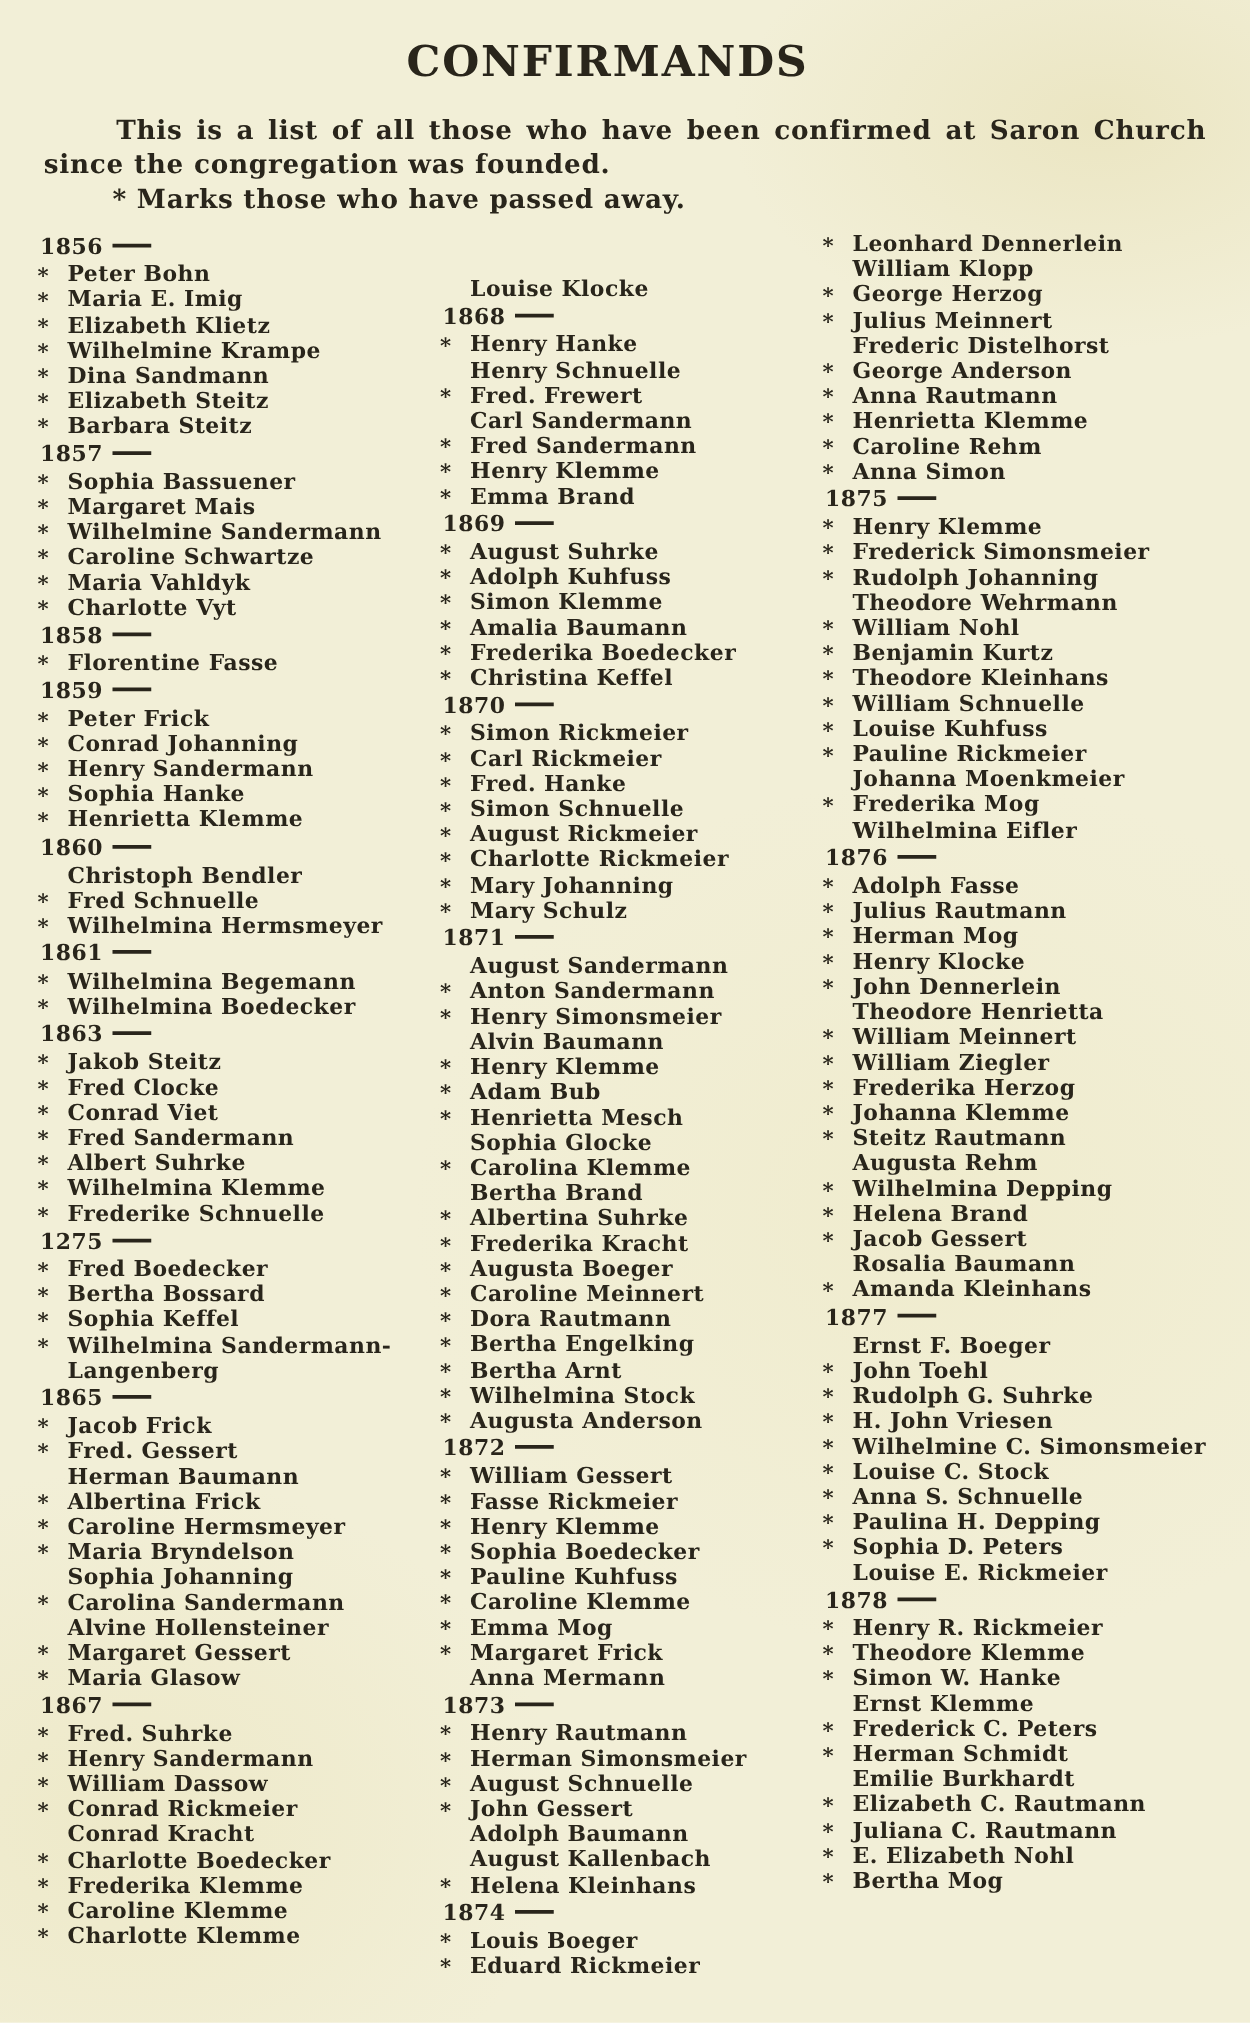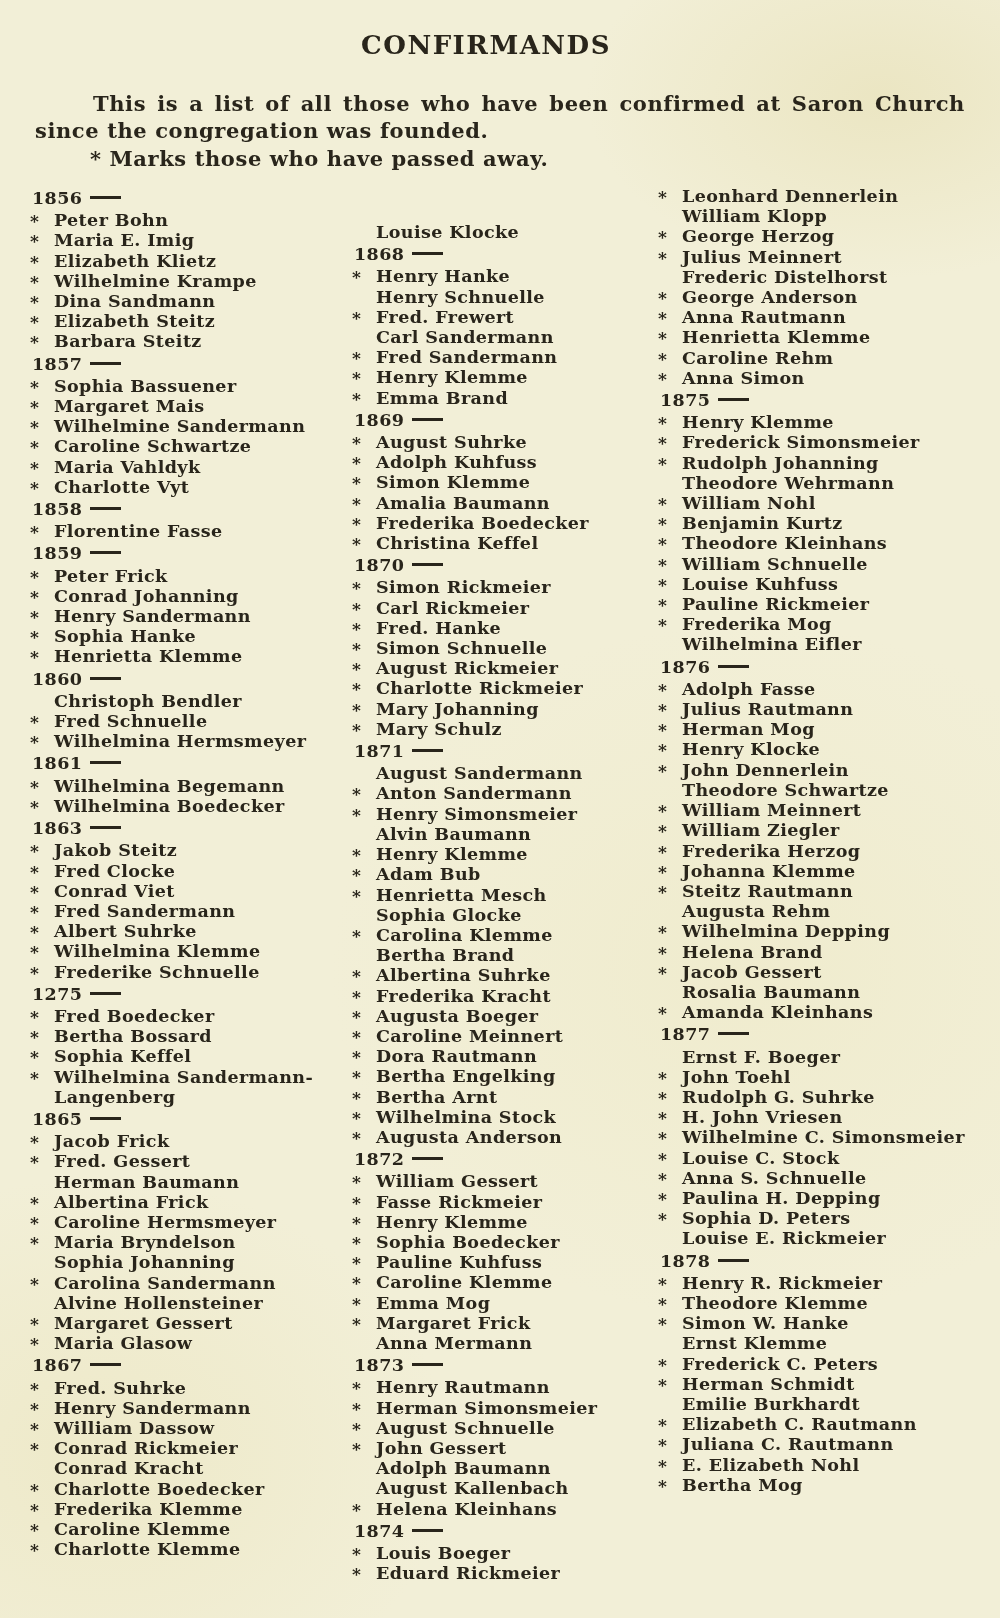--- a/index.html
+++ b/index.html
@@ -14,21 +14,21 @@
     background:
       radial-gradient(ellipse 420px 260px at 88% 6%, rgba(222,212,156,0.35), transparent 70%),
       radial-gradient(ellipse 500px 400px at 10% 90%, rgba(228,220,168,0.30), transparent 70%),
       radial-gradient(ellipse 600px 500px at 75% 60%, rgba(232,226,178,0.25), transparent 70%),
       var(--paper, #f2efd7);
     color: var(--ink, #29251b);
   }
   .title {
     position: absolute; top: 30px; left: 0; width: 972px;
     text-align: center;
-    font-size: 26px; font-weight: bold; letter-spacing: 1.5px;
+    font-size: 34px; font-weight: bold; letter-spacing: 1.5px;
   }
   .intro {
     position: absolute; top: 90px; left: 35px; width: 930px;
     font-size: 21px; font-weight: bold; letter-spacing: 0.6px;
     line-height: 27px;
   }
   .intro-line1 {
     text-indent: 58px;
     text-align: justify;
     text-align-last: justify;
@@ -228,29 +228,30 @@
         <div class="row"><span class="star">*</span><span>Henry Klemme</span></div>
         <div class="row"><span class="star">*</span><span>Frederick Simonsmeier</span></div>
         <div class="row"><span class="star">*</span><span>Rudolph Johanning</span></div>
         <div class="row"><span>Theodore Wehrmann</span></div>
         <div class="row"><span class="star">*</span><span>William Nohl</span></div>
         <div class="row"><span class="star">*</span><span>Benjamin Kurtz</span></div>
         <div class="row"><span class="star">*</span><span>Theodore Kleinhans</span></div>
         <div class="row"><span class="star">*</span><span>William Schnuelle</span></div>
         <div class="row"><span class="star">*</span><span>Louise Kuhfuss</span></div>
         <div class="row"><span class="star">*</span><span>Pauline Rickmeier</span></div>
+        <div class="row"><span>Johanna Moenkmeier</span></div>
         <div class="row"><span class="star">*</span><span>Frederika Mog</span></div>
         <div class="row"><span>Wilhelmina Eifler</span></div>
         <div class="yearrow"><span>1876</span><span class="yeardash"></span></div>
         <div class="row"><span class="star">*</span><span>Adolph Fasse</span></div>
         <div class="row"><span class="star">*</span><span>Julius Rautmann</span></div>
         <div class="row"><span class="star">*</span><span>Herman Mog</span></div>
         <div class="row"><span class="star">*</span><span>Henry Klocke</span></div>
         <div class="row"><span class="star">*</span><span>John Dennerlein</span></div>
-        <div class="row"><span>Theodore Schwartze</span></div>
+        <div class="row"><span>Theodore Henrietta</span></div>
         <div class="row"><span class="star">*</span><span>William Meinnert</span></div>
         <div class="row"><span class="star">*</span><span>William Ziegler</span></div>
         <div class="row"><span class="star">*</span><span>Frederika Herzog</span></div>
         <div class="row"><span class="star">*</span><span>Johanna Klemme</span></div>
         <div class="row"><span class="star">*</span><span>Steitz Rautmann</span></div>
         <div class="row"><span>Augusta Rehm</span></div>
         <div class="row"><span class="star">*</span><span>Wilhelmina Depping</span></div>
         <div class="row"><span class="star">*</span><span>Helena Brand</span></div>
         <div class="row"><span class="star">*</span><span>Jacob Gessert</span></div>
         <div class="row"><span>Rosalia Baumann</span></div>

